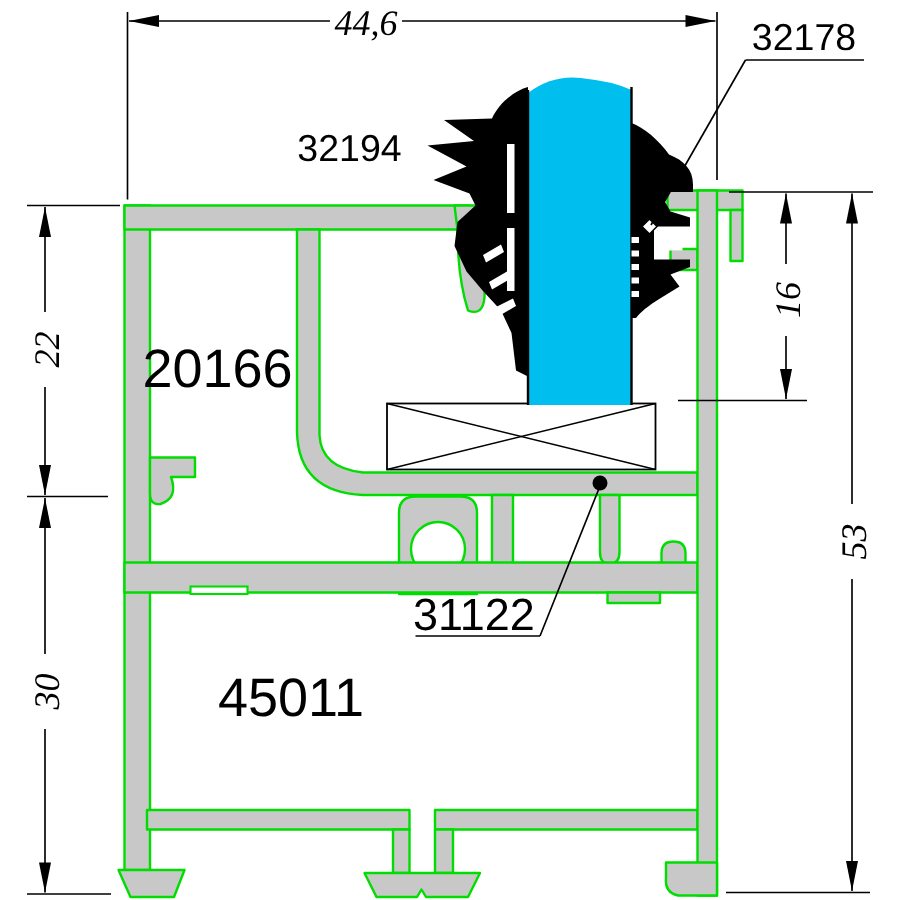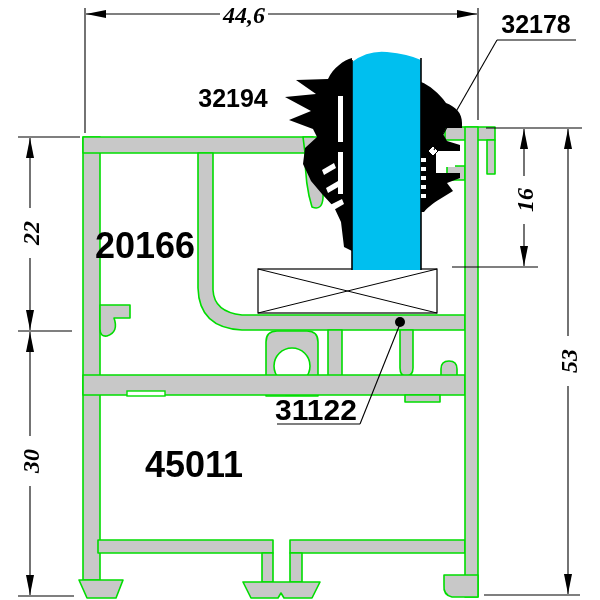--- a/index.html
+++ b/index.html
@@ -1,17 +1,17 @@
 <!DOCTYPE html>
 <html style="--profile_fill: #c8c8c8; --outline_green: #00dd00; --glass_blue: #00bfef; --gasket_black: #000000; --ink: #000000; --paper_white: #ffffff;"><head>
 <meta charset="utf-8">
 <style>
   html,body{margin:0;padding:0;background:#ffffff;}
   .stage{position:relative;width:476px;height:600px;background:var(--paper_white,#fff);
-         font-family:"Liberation Sans",sans-serif;font-weight:bold;}
+         font-family:"Liberation Sans",sans-serif;}
   svg{display:block;}
   .al{fill:var(--profile_fill,#c8c8c8);stroke:var(--outline_green,#00dd00);
       stroke-width:1.6;stroke-linejoin:round;}
   .hole{fill:var(--paper_white,#fff);stroke:var(--outline_green,#00dd00);stroke-width:1.4;}
   .gasket{fill:var(--gasket_black,#000);stroke:none;}
   .gslit{fill:var(--paper_white,#fff);}
   .glass{fill:var(--glass_blue,#00bfef);}
   .gedge{stroke:var(--ink,#000);stroke-width:1.6;}
   .blockx{fill:var(--paper_white,#fff);stroke:var(--ink,#000);stroke-width:1.2;}
   .xline{stroke:var(--ink,#000);stroke-width:1;fill:none;}

